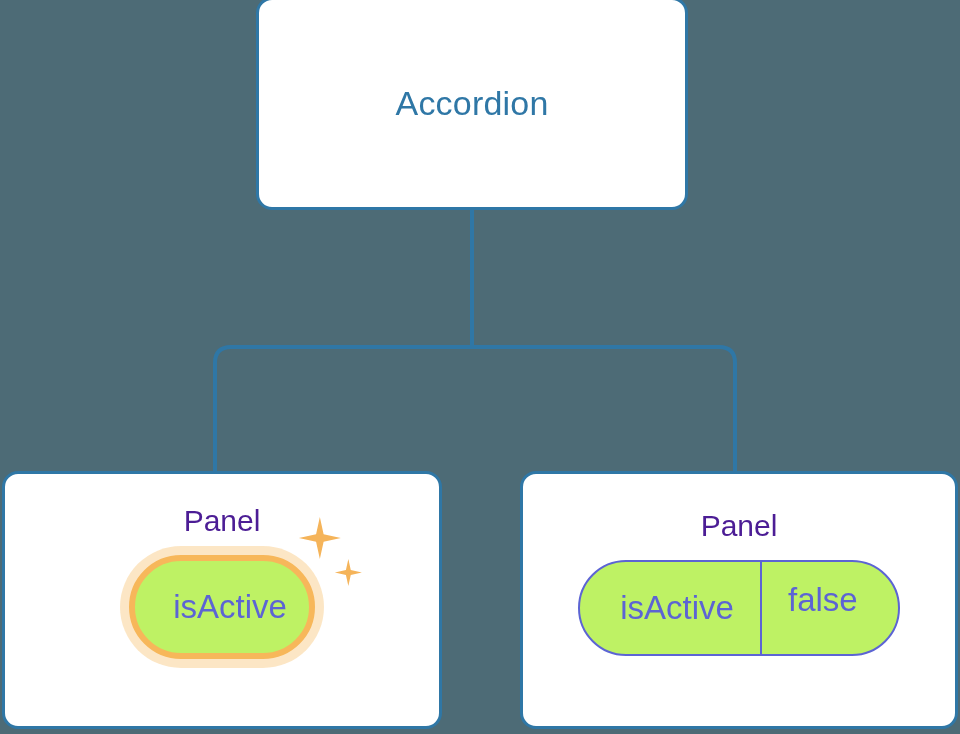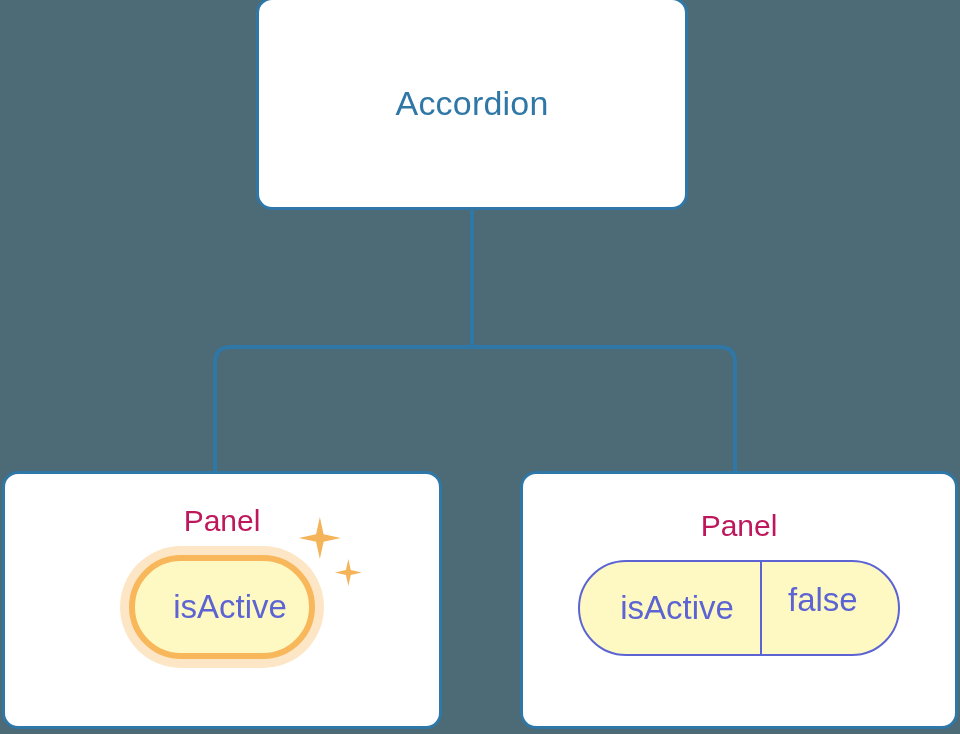--- a/index.html
+++ b/index.html
@@ -67,37 +67,37 @@
     padding-top: 30px;
   }
   #node-panel-right {
     left: 520px;
     top: 471px;
     width: 438px;
     height: 258px;
     padding-top: 35px;
   }
   .panel-title {
-    color: #be185d;
+    color: #4c1d95;
     font-size: 30px;
     line-height: 1.1;
     white-space: nowrap;
   }
 
   
   .pill-wrap {
     position: relative;
     margin-top: 18px;
     display: inline-block;
   }
   .pill {
     position: relative;
     display: flex;
     align-items: stretch;
-    background: #fef9c3;
+    background: #bef264;
     box-sizing: border-box;
     border-radius: 999px;
     overflow: hidden;
   }
   .pill-cell {
     display: flex;
     align-items: center;
     justify-content: center;
     white-space: nowrap;
     box-sizing: border-box;

